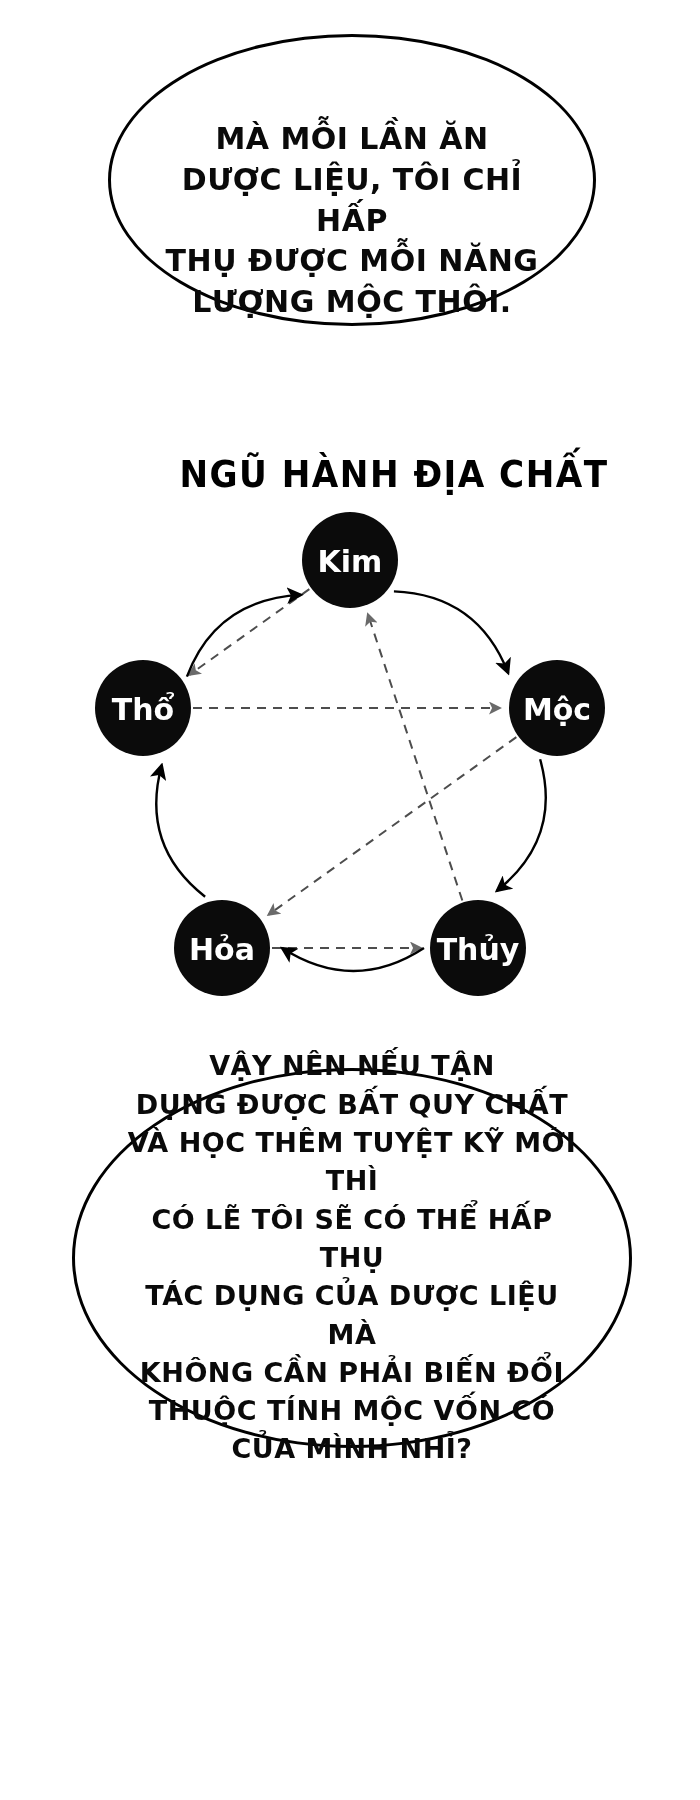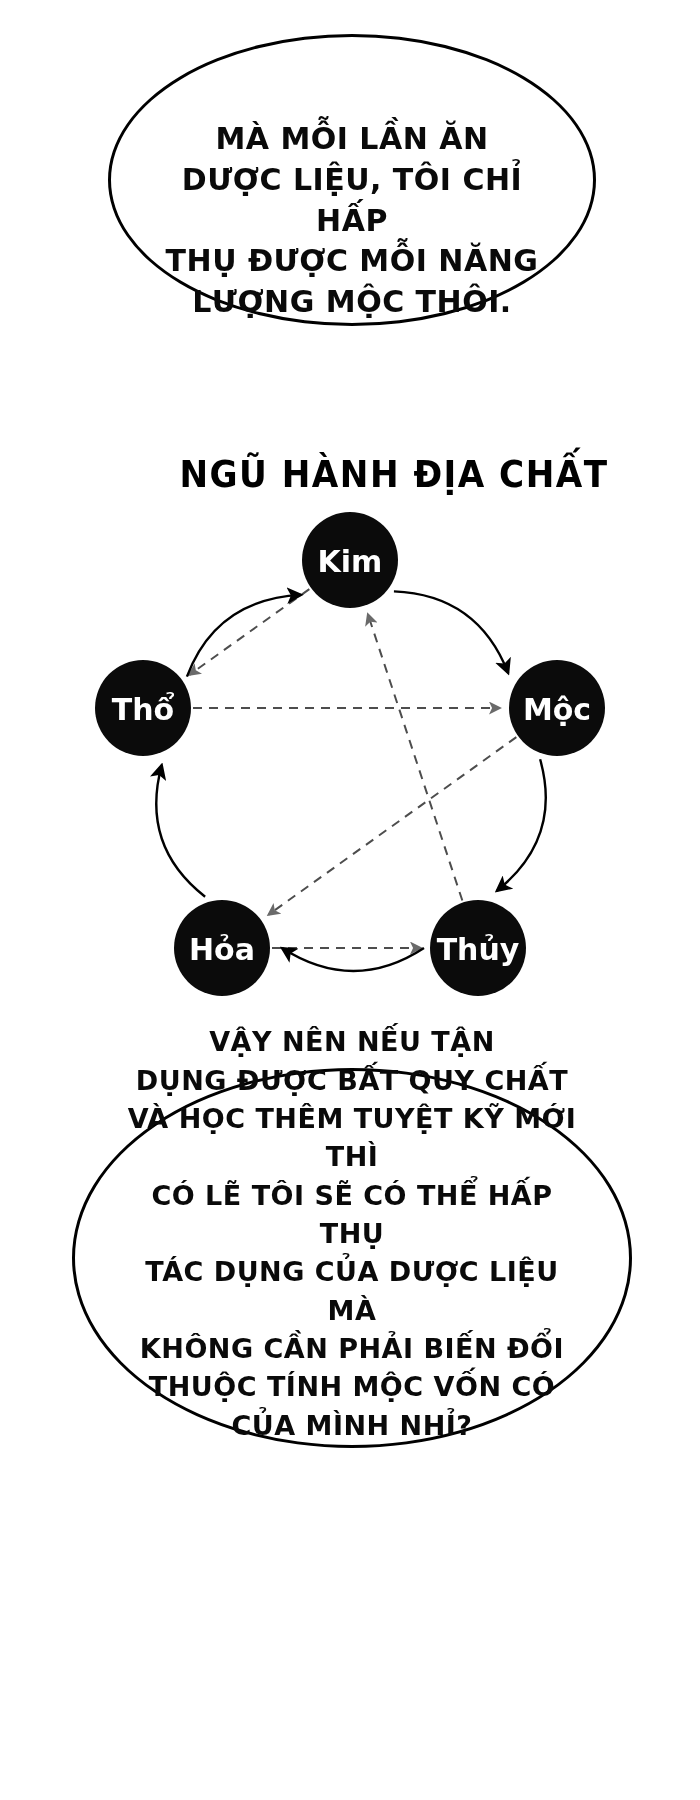--- a/index.html
+++ b/index.html
@@ -48,21 +48,20 @@
     font-size: 30px;
     line-height: 1.36;
     width: 380px;
   }
 
   #bubble-bottom {
     left: 72px;
     top: 1068px;
     width: 560px;
     height: 380px;
-    align-items: flex-end;
   }
   #bubble-bottom .bubble-text {
     font-size: 27px;
     line-height: 1.42;
     width: 470px;
   }
 
   
   #diagram-title {
     position: absolute;

